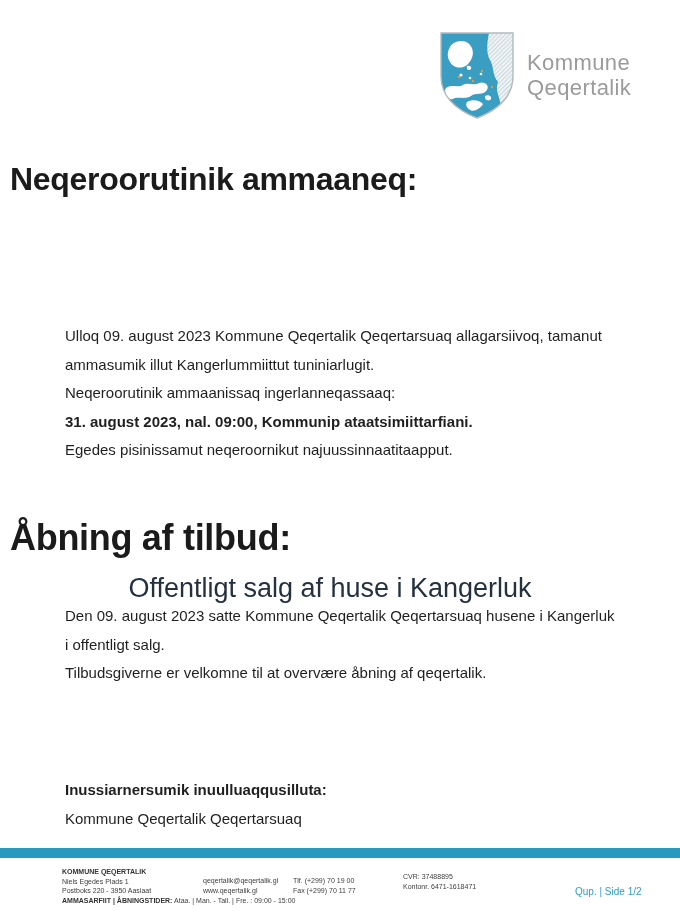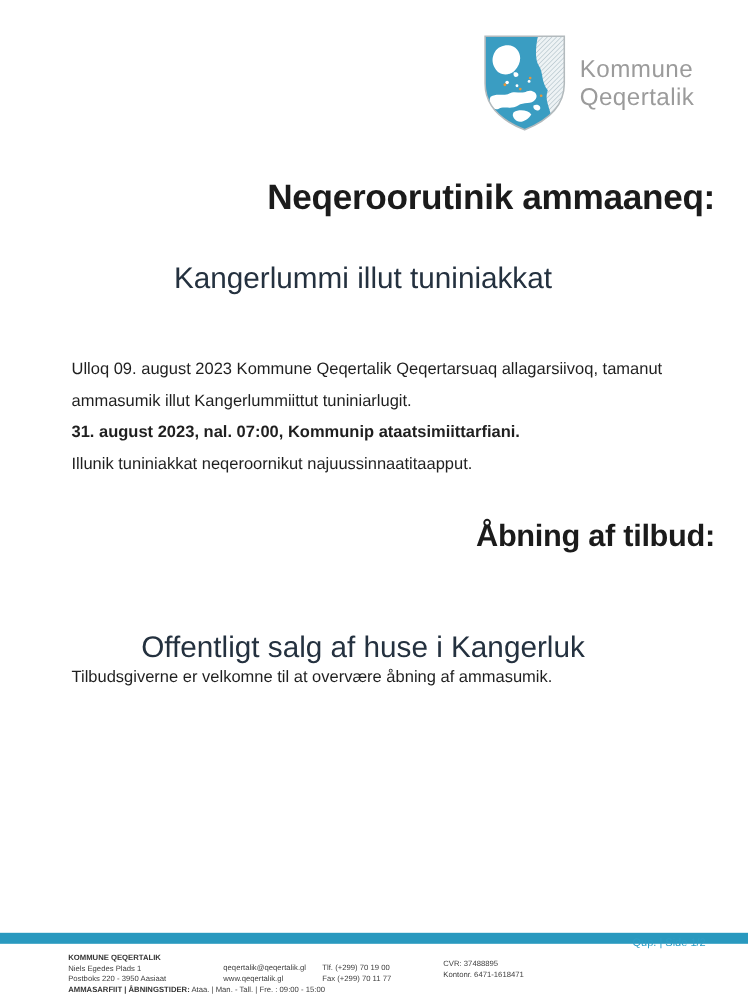--- a/index.html
+++ b/index.html
@@ -27,36 +27,36 @@
     font-weight: 300;
     color: #9b9b9b;
     letter-spacing: 0.4px;
   }
 
   
   .h-title {
     position: absolute;
     left: 10px; width: 640px;
     margin: 0;
-    text-align: right;
+    text-align: left;
     font-weight: 700;
     color: #1b1b1b;
     letter-spacing: -0.3px;
   }
   .h-sub {
     position: absolute;
     left: 10px; width: 640px;
     margin: 0;
     text-align: center;
     font-weight: 300;
     color: #24313f;
   }
   #title-kl  { top: 161px; font-size: 32px; }
   #sub-kl    { top: 238px; font-size: 27px; }
-  #title-da  { top: 471px; font-size: 28px; }
+  #title-da  { top: 517px; font-size: 36px; }
   #sub-da    { top: 538px; font-size: 27px; margin-top: 35px; }
 
   
   .body-block { position: absolute; left: 65px; width: 556px; }
   #body-kl   { top: 322px; }
   #body-da   { top: 602px; }
   #closing   { top: 776px; }
   .body-block p {
     margin: 0;
     font-size: 15px;
@@ -81,21 +81,21 @@
   }
   .fcol { position: absolute; }
   #fcol-org   { left: 62px;  top: 9px;  }
   #fcol-net   { left: 203px; top: 18px; }
   #fcol-tel   { left: 293px; top: 18px; }
   #fcol-cvr   { left: 403px; top: 14px; }
   #f-hours    { left: 62px;  top: 38px; position: absolute; }
   .fcol .b, #f-hours .b { font-weight: 700; color: #333; }
   .page-num {
     position: absolute;
-    left: 500px; top: 852px;
+    left: 500px; top: 886px;
     width: 150px;
     text-align: left;
     padding-left: 75px;
     box-sizing: border-box;
     font-size: 10px;
     color: #2d9ec7;
   }
 </style>
 </head>
 <body>
@@ -135,35 +135,40 @@
     </g>
     <path d="M4 3 H76 V46 C76 65 63 79 40 88 C17 79 4 65 4 46 Z" fill="none" stroke="#b3babd" stroke-width="1.4"></path>
   </svg>
 
   <div class="logo-text">
     <div>Kommune</div>
     <div>Qeqertalik</div>
   </div>
 
   <h1 id="title-kl" class="h-title">Neqeroorutinik ammaaneq:</h1>
-  <h2 id="sub-kl" class="h-sub">Kangerlummi illut tuniniakkat</h2>
 
   <div id="body-kl" class="body-block">
     <p>Ulloq 09. august 2023 Kommune Qeqertalik Qeqertarsuaq allagarsiivoq, tamanut ammasumik illut Kangerlummiittut tuniniarlugit.</p>
-    <p class="bold">31. august 2023, nal. 07:00, Kommunip ataatsimiittarfiani.</p>
-    <p>Illunik tuniniakkat neqeroornikut najuussinnaatitaapput.</p>
+    <p>Neqeroorutinik ammaanissaq ingerlanneqassaaq:</p>
+    <p class="bold">31. august 2023, nal. 09:00, Kommunip ataatsimiittarfiani.</p>
+    <p>Egedes pisinissamut neqeroornikut najuussinnaatitaapput.</p>
   </div>
 
   <h1 id="title-da" class="h-title">Åbning af tilbud:</h1>
   <h2 id="sub-da" class="h-sub">Offentligt salg af huse i Kangerluk</h2>
 
   <div id="body-da" class="body-block">
-    <p>Tilbudsgiverne er velkomne til at overvære åbning af ammasumik.</p>
+    <p>Den 09. august 2023 satte Kommune Qeqertalik Qeqertarsuaq husene i Kangerluk i offentligt salg.</p>
+    <p>Tilbudsgiverne er velkomne til at overvære åbning af qeqertalik.</p>
   </div>
 
+  <div id="closing" class="body-block">
+    <p class="bold">Inussiarnersumik inuulluaqqusilluta:</p>
+    <p>Kommune Qeqertalik Qeqertarsuaq</p>
+  </div>
 
   <div class="footer-bar" style="background:#2999bf;"></div>
 
   <div class="footer">
     <div id="fcol-org" class="fcol">
       <div class="b">KOMMUNE QEQERTALIK</div>
       <div>Niels Egedes Plads 1</div>
       <div>Postboks 220 - 3950 Aasiaat</div>
     </div>
     <div id="fcol-net" class="fcol">

